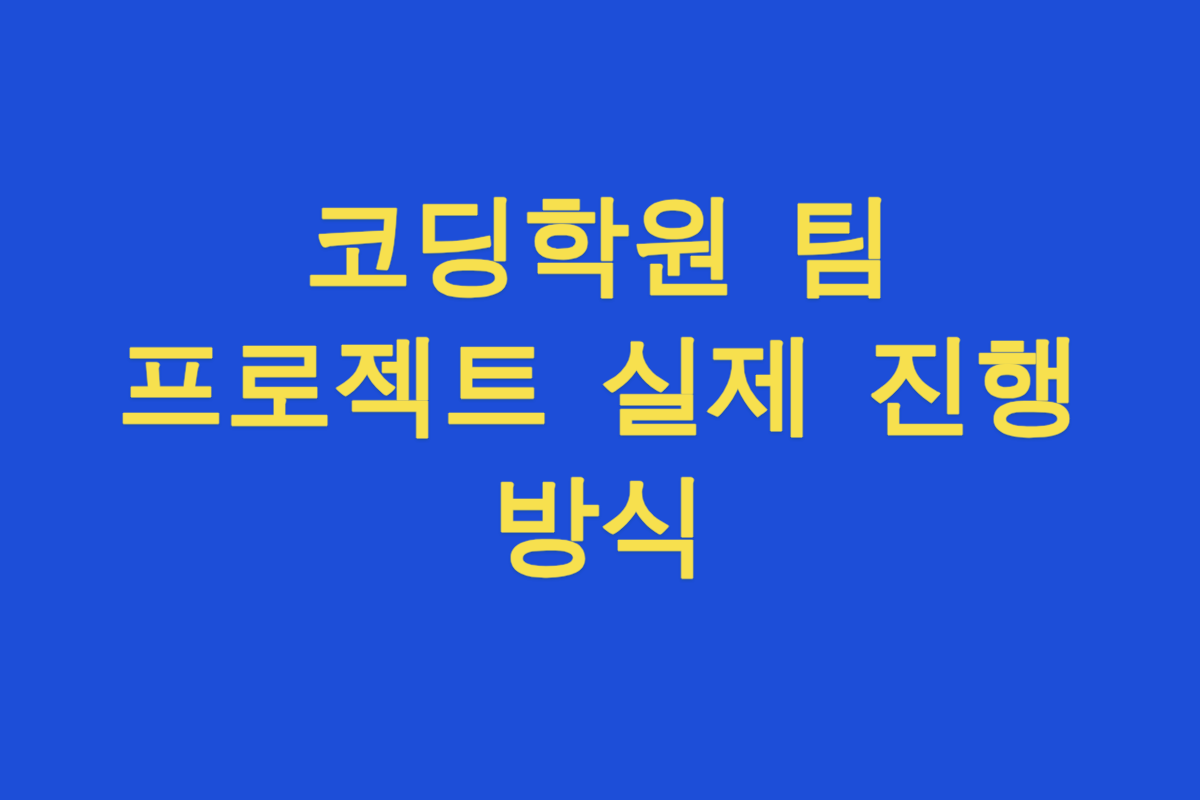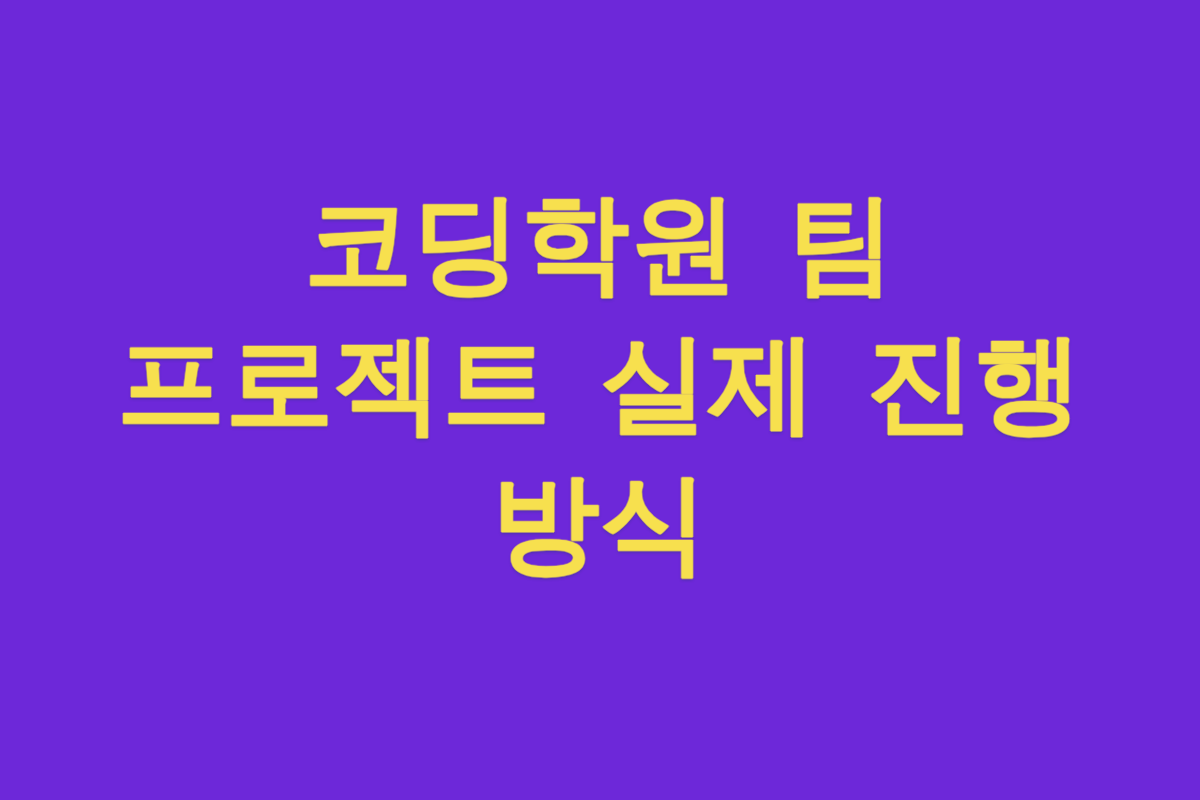--- a/index.html
+++ b/index.html
@@ -49,21 +49,21 @@
        0  1px 0   rgba(247, 224, 78, 0.55),
        0 -1px 0   rgba(247, 224, 78, 0.35),
        1px 0  0   rgba(247, 224, 78, 0.45),
       -1px 0  0   rgba(247, 224, 78, 0.45),
        0  2px 3px rgba(10, 70, 64, 0.30);
   }
 </style>
 </head>
 <body>
 
-<div id="title-card" style="background-color: #6d28d9;">
+<div id="title-card" style="background-color: #1d4ed8;">
 
   <div id="headline-block">
 
     <h1 id="headline" style="color: rgb(247, 224, 78); text-align: center;">코딩학원 팀 프로젝트 실제 진행 방식</h1>
 
   </div>
 
 </div>
 
 </body></html>

